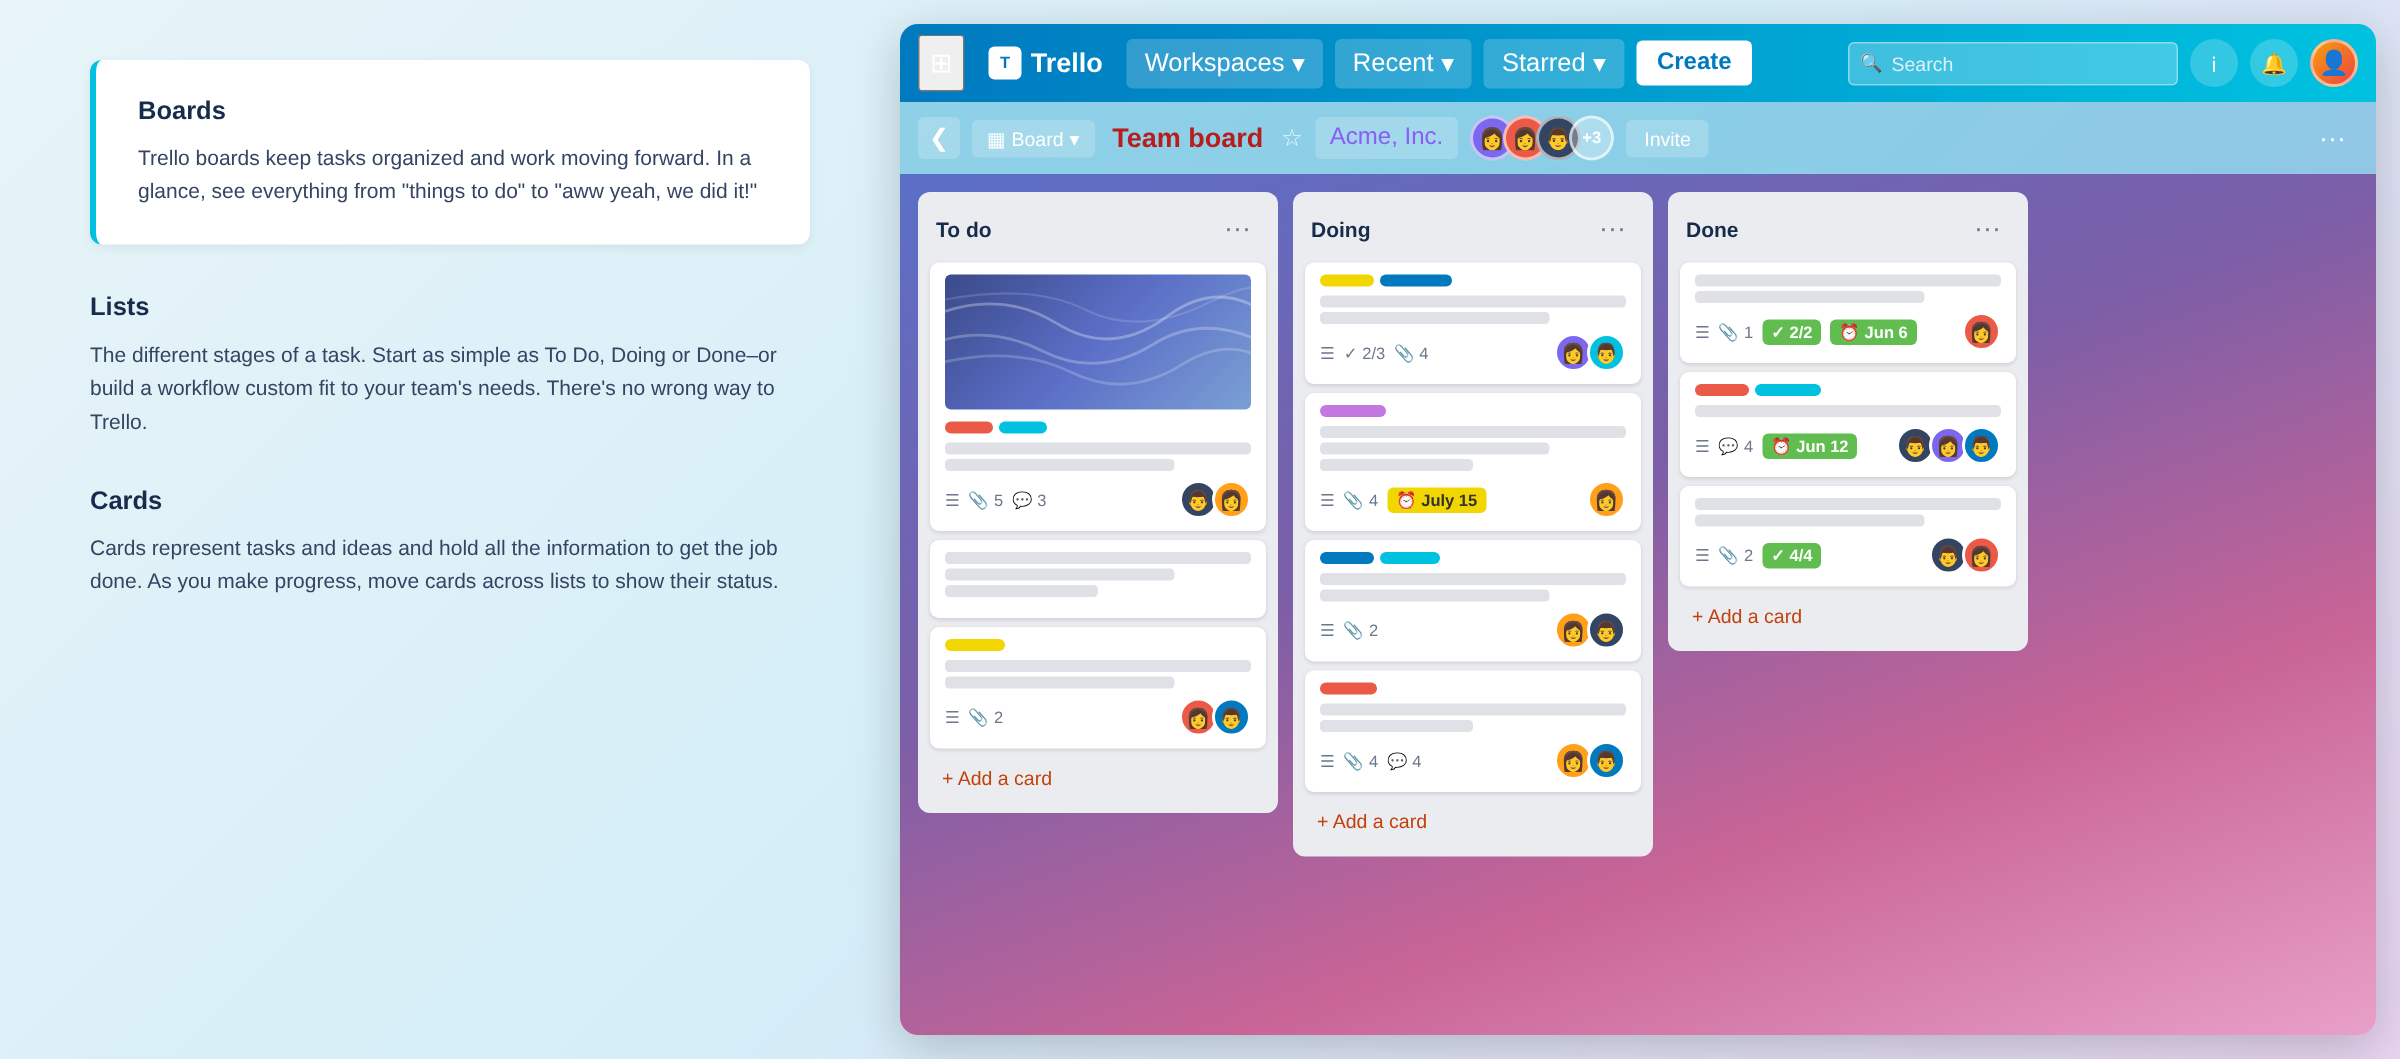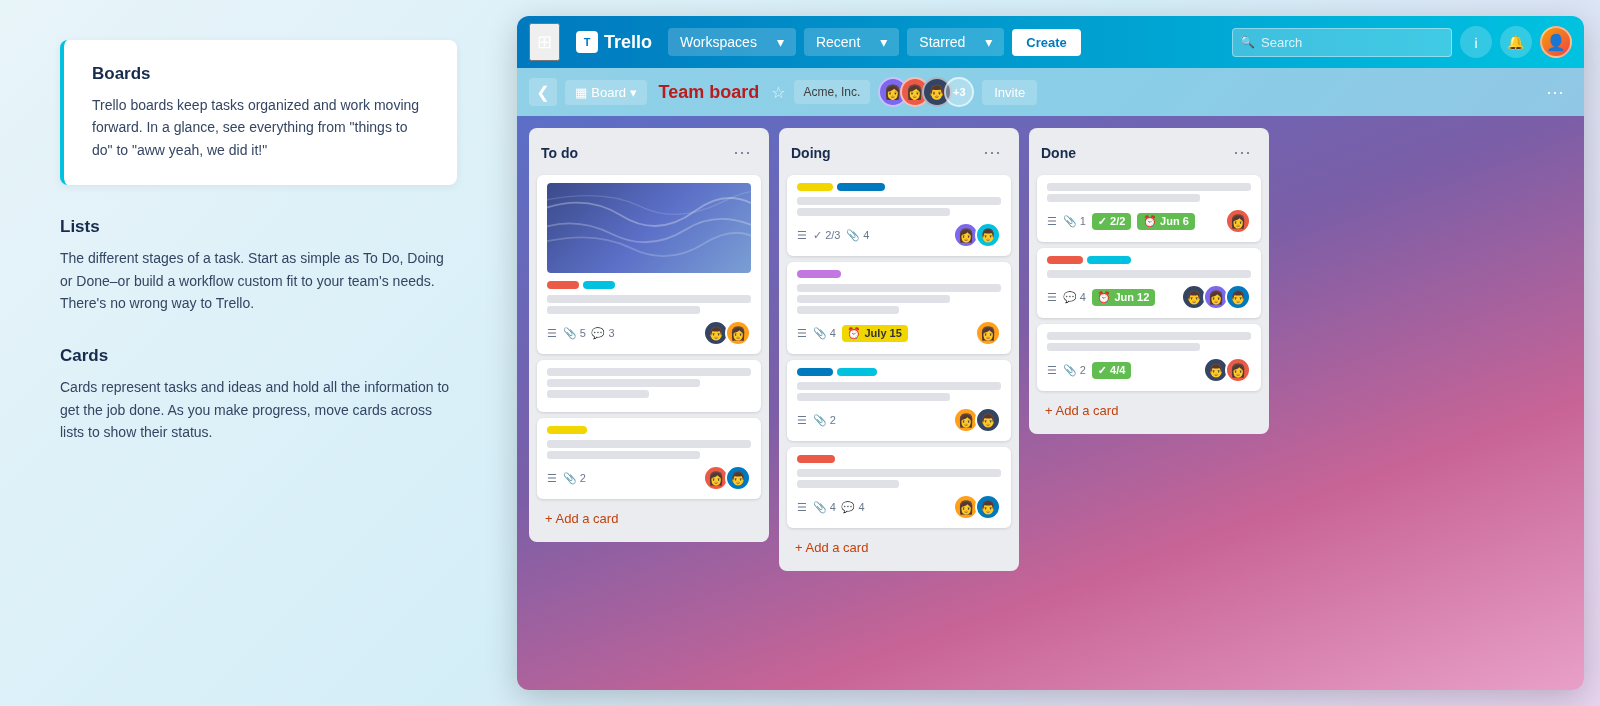--- a/index.html
+++ b/index.html
@@ -8,21 +8,21 @@
       background: linear-gradient(135deg, #e8f4f8 0%, #d4eef8 50%, #e8d4f0 100%);
       width: 1600px;
       height: 706px;
       overflow: hidden;
       display: flex;
       align-items: stretch;
     }
 
     
     .left-panel {
-      width: 517px;
+      width: 600px;
       padding: 40px 60px;
       display: flex;
       flex-direction: column;
       gap: 32px;
       flex-shrink: 0;
     }
     .info-section {
       background: white;
       border-radius: 8px;
       padding: 24px 28px;
@@ -99,33 +99,33 @@
       justify-content: center;
       font-size: 11px;
       font-weight: 900;
     }
     .nav-btn {
       background: rgba(255,255,255,0.2);
       color: white;
       border: none;
       padding: 6px 12px;
       border-radius: 4px;
-      font-size: 14px;
+      font-size: 17px;
       cursor: pointer;
       display: flex;
       align-items: flex-start;
-      gap: 20px;
+      gap: 5px;
     }
     .create-btn {
       background: white;
       color: #0079bf;
       border: none;
       padding: 6px 14px;
       border-radius: 4px;
-      font-size: 13px;
+      font-size: 16px;
       font-weight: 600;
       cursor: pointer;
       text-align: center;
     }
     .search-wrapper {
       position: relative;
       display: flex;
       align-items: center;
     }
     .search-wrapper::before {
@@ -214,24 +214,24 @@
     .star-btn {
       background: none;
       border: none;
       color: rgba(255,255,255,0.8);
       font-size: 16px;
       cursor: pointer;
     }
     .workspace-btn {
       background: rgba(255,255,255,0.2);
       border: none;
-      color: #404040;
+      color: #8b5cf6;
       padding: 5px 10px;
       border-radius: 4px;
-      font-size: 12px;
+      font-size: 16px;
       cursor: pointer;
     }
     .members-stack {
       display: flex;
       align-items: center;
     }
     .member-avatar {
       width: 30px;
       height: 30px;
       border-radius: 50%;

